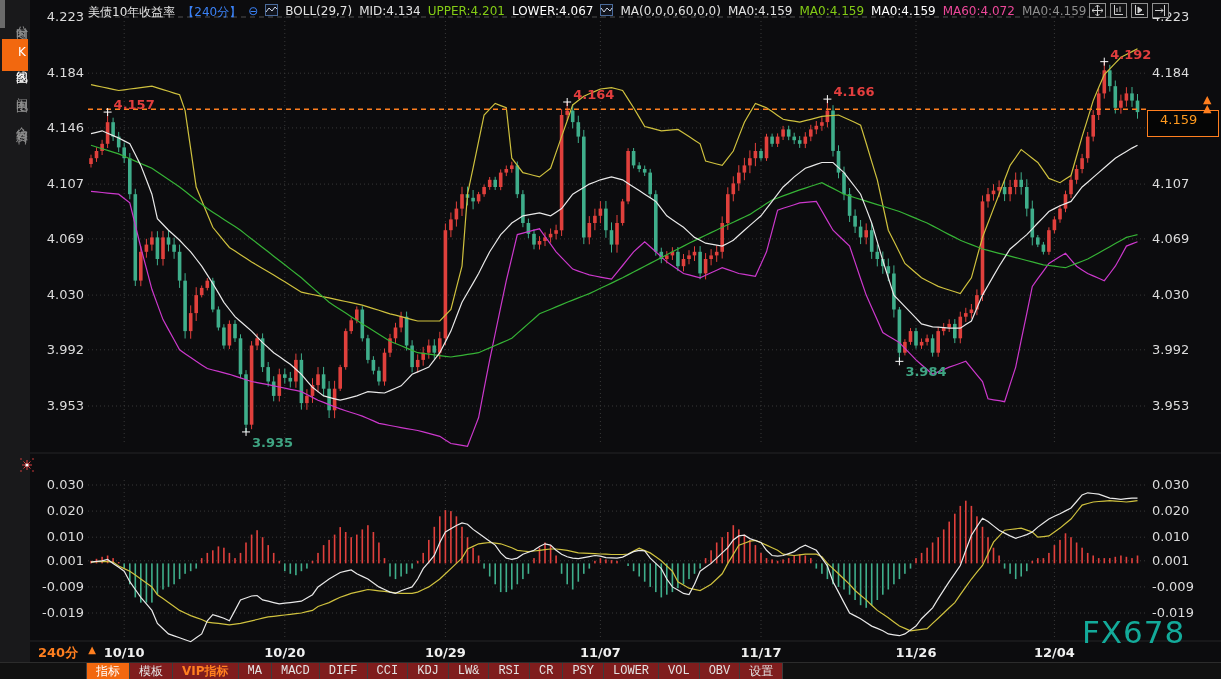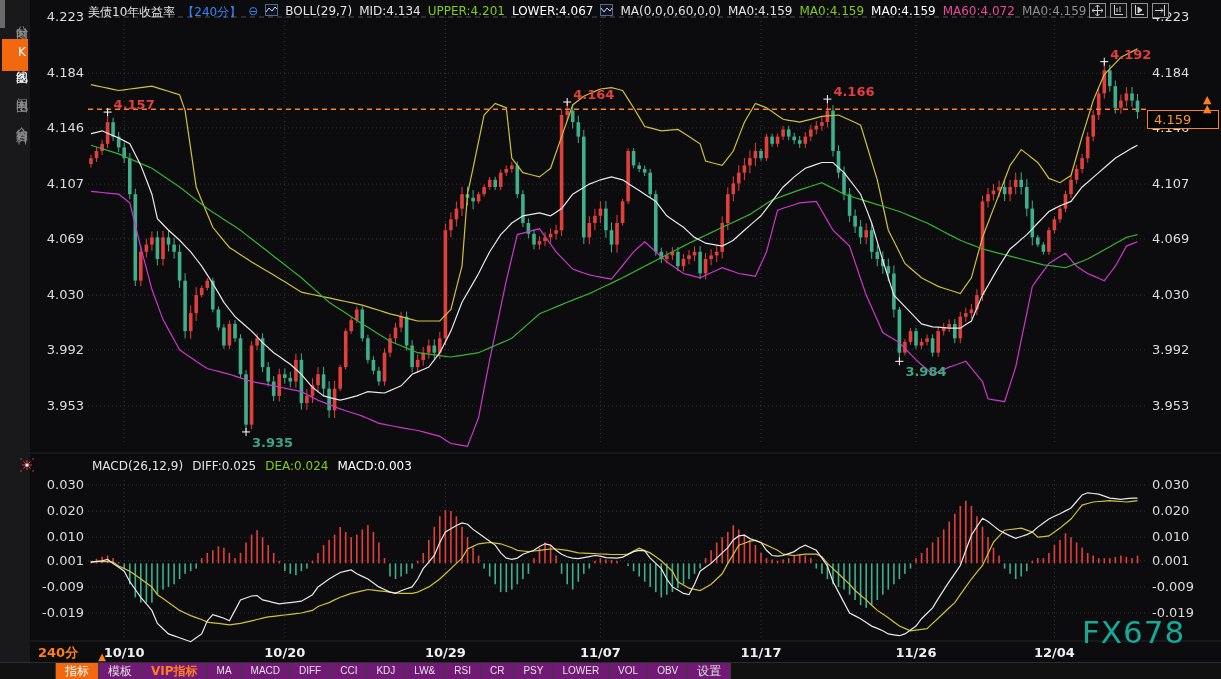--- a/index.html
+++ b/index.html
@@ -18,39 +18,39 @@
                 gap:7px;font-size:12px;white-space:nowrap;z-index:3;}
   .tw{color:#e3e3e3}.to{color:#3b82f6}.ty{color:#84cc16}.tm{color:#ffffff}.tg{color:#ec4899}.tgray{color:#8f8f8f}
   .mini-icon{display:inline-flex;width:13px;height:12px;}
   .hdr-icons{position:absolute;left:1089px;top:3px;display:flex;gap:4px;z-index:3;}
   .hdr-icon{width:15px;height:13px;border:1px solid #8f8f8f;display:flex;align-items:center;
             justify-content:center;cursor:pointer;background:#101012;}
   
   .macd-header{position:absolute;left:92px;top:459px;display:flex;gap:9px;font-size:12px;z-index:3;white-space:nowrap;}
   .macd-star{position:absolute;left:20px;top:457px;z-index:3;}
   
-  .price-box{position:absolute;left:1147px;top:110px;width:72px;height:19px;border:1px solid #ff7f1f;
-             background:#050505;color:#ff9a1f;font-size:13px;line-height:18px;padding-left:6px;
+  .price-box{position:absolute;left:1147px;top:110px;width:72px;height:27px;border:1px solid #ff7f1f;
+             background:#050505;color:#ff9a1f;font-size:13px;line-height:18px;padding-left:12px;
              box-sizing:border-box;z-index:4;}
   .price-arrow{position:absolute;left:1203px;top:95px;color:#ff7f1f;font-size:11px;z-index:4;line-height:9px;text-align:center;}
   
   .watermark{position:absolute;left:1082px;top:614px;font-size:31px;color:#14b8a6;letter-spacing:1px;
              z-index:2;opacity:.92;font-weight:500;}
   
   .period-label{position:absolute;left:38px;top:644px;color:#ff7f1f;font-size:13px;font-weight:bold;
-                z-index:3;display:flex;align-items:flex-end;gap:20px;cursor:pointer;}
+                z-index:3;display:flex;align-items:flex-start;gap:10px;cursor:pointer;}
   .period-label .tri{font-size:10px;}
   .toolbar{position:absolute;left:0;right:0;top:662px;height:17px;background:#111;display:flex;
-           align-items:stretch;z-index:3;padding-left:55px;border-top:1px solid #2c2c2c;box-sizing:border-box;}
+           align-items:stretch;z-index:3;padding-left:86px;border-top:1px solid #2c2c2c;box-sizing:border-box;}
   .tb-item{font-size:12px;line-height:16px;padding:0 9px;color:#e2e2e2;border-right:1px solid #3c3c3c;
-           cursor:pointer;background:#701a75;}
+           cursor:pointer;background:#7f1d1d;}
   .tb-item:first-child{border-left:1px solid #3c3c3c;}
   .tb-item.active{background:#f2680f;color:#fff;}
   .tb-item.vip{color:#ff7f1f;font-weight:bold;}
-  .tb-item.ind{font-family:Liberation Sans, sans-serif;font-size:10px;}
+  .tb-item.ind{font-family:Liberation Mono, monospace;font-size:12px;}
 </style>
 </head>
 <body>
 
 <div class="stage">
   <svg id="chart-svg" width="1221" height="679">
       <g>
         <line x1="88" y1="17.0" x2="1146" y2="17.0" stroke="#4e4e4e" stroke-dasharray="5 4"></line>
         <line x1="88" y1="73.2" x2="1146" y2="73.2" stroke="#383838" stroke-dasharray="1 3"></line>
         <line x1="88" y1="127.9" x2="1146" y2="127.9" stroke="#383838" stroke-dasharray="1 3"></line>
@@ -798,26 +798,20 @@
           <line x1="10.5" y1="3.5" x2="3.5" y2="10.5"></line>
         </g>
         <circle cx="7" cy="7" r="1.6" fill="#fff"></circle>
         <circle cx="1" cy="1" r="0.8" fill="#e23e3e"></circle>
         <circle cx="13" cy="1" r="0.8" fill="#e23e3e"></circle>
         <circle cx="1" cy="13" r="0.8" fill="#e23e3e"></circle>
         <circle cx="13" cy="13" r="0.8" fill="#e23e3e"></circle>
       </svg>
   </div>
 
-  <div class="macd-header">
-    <span class="tw">MACD(26,12,9)</span>
-    <span class="tw">DIFF:0.025</span>
-    <span class="ty">DEA:0.024</span>
-    <span class="tm">MACD:0.003</span>
-  </div>
 
   <div class="price-box">4.159</div>
   <div class="price-arrow">▲<br>▲</div>
 
   <div class="watermark">FX678</div>
 
   <div class="period-label">
     <span>240分</span>
     <span class="tri">▲</span>
   </div>

